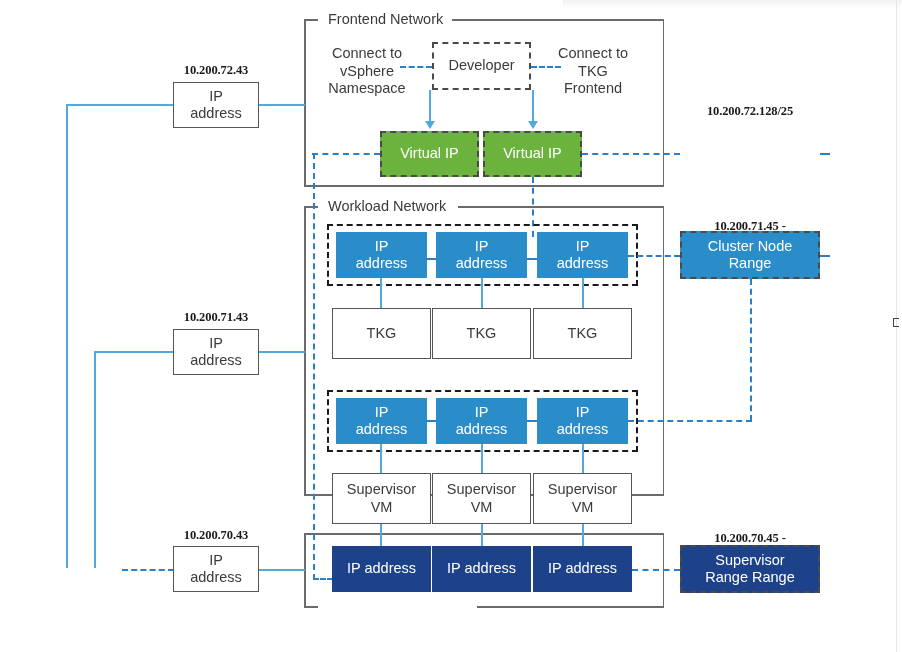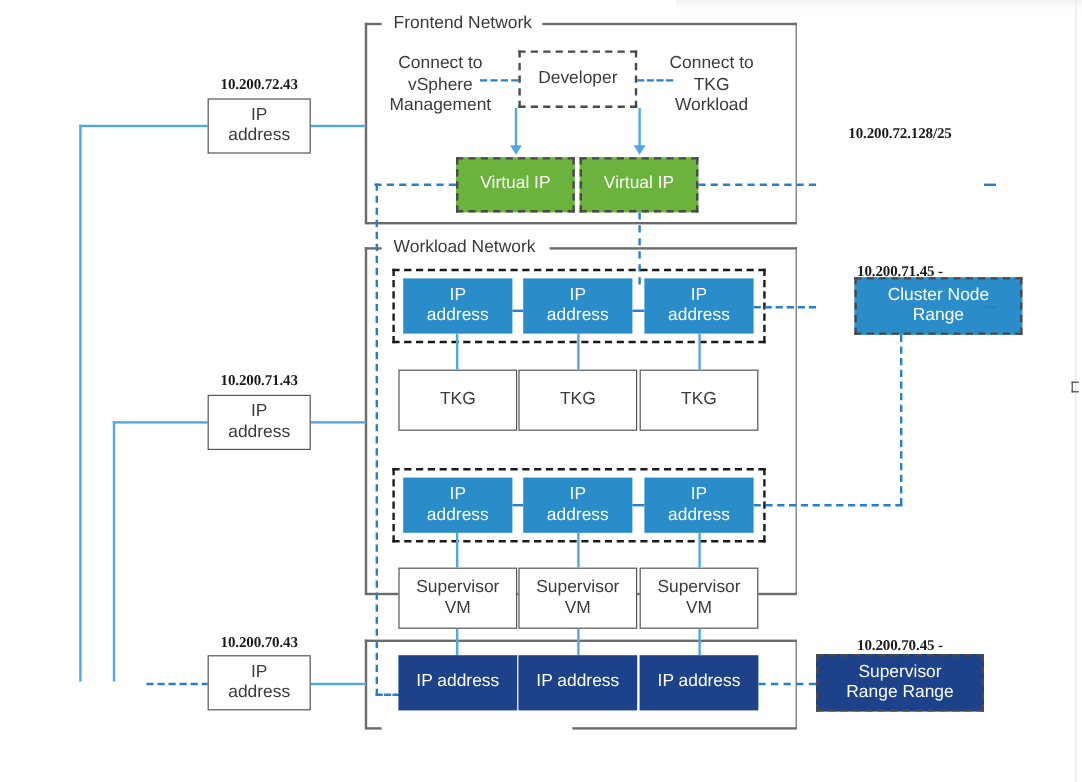--- a/index.html
+++ b/index.html
@@ -211,35 +211,35 @@
   <div class="solid-h" style="left:94px; top:351px; width:80px;"></div>
   <div class="solid-h" style="left:258px; top:351px; width:47px;"></div>
 
   <div class="solid-h" style="left:258px; top:569px; width:47px;"></div>
 
   <div class="dash-h" style="left:122px; top:569px; width:52px;"></div>
 
   <div class="lbl" style="left:312px; top:45px; width:110px;">
     <div>Connect to</div>
     <div>vSphere</div>
-    <div>Management</div>
+    <div>Namespace</div>
   </div>
 
   <div class="dash-h" style="left:400px; top:66px; width:32px;"></div>
 
   <div class="box box-dev" style="left:432px; top:42px; width:99px; height:48px;">
     <span>Developer</span>
   </div>
 
   <div class="dash-h" style="left:531px; top:66px; width:30px;"></div>
 
   <div class="lbl" style="left:538px; top:45px; width:110px;">
     <div>Connect to</div>
     <div>TKG</div>
-    <div>Workload</div>
+    <div>Frontend</div>
   </div>
 
   <div class="arrow-v" style="left:429px; top:90px; height:32px;"></div>
   <div class="arrow-head" style="left:425px; top:121px;"></div>
   <div class="arrow-v" style="left:532px; top:90px; height:32px;"></div>
   <div class="arrow-head" style="left:528px; top:121px;"></div>
 
   <div class="box box-green" style="left:380px; top:131px; width:99px; height:46px;">
     <span>Virtual IP</span>
   </div>
@@ -291,21 +291,21 @@
   </div>
   <div class="box box-white" style="left:533px; top:308px; width:99px; height:51px;">
     <span>TKG</span>
   </div>
 
   <div class="solid-v" style="left:380px; top:278px; height:30px;"></div>
   <div class="solid-v" style="left:481px; top:278px; height:30px;"></div>
   <div class="solid-v" style="left:582px; top:278px; height:30px;"></div>
 
   <div class="ip-caption" style="left:680px; top:219px; width:140px;">10.200.71.45 - 10.200.71.254</div>
-  <div class="box box-blue-dash" style="left:712px; top:231px; width:140px; height:48px;">
+  <div class="box box-blue-dash" style="left:680px; top:231px; width:140px; height:48px;">
     <div>
       <div>Cluster Node</div>
       <div>Range</div>
     </div>
   </div>
   <div class="dash-h" style="left:628px; top:255px; width:52px;"></div>
   <div class="dash-h" style="left:820px; top:255px; width:10px;"></div>
 
   <div class="dash-v" style="left:750px; top:279px; height:142px;"></div>
   <div class="dash-h" style="left:628px; top:420px; width:124px;"></div>

